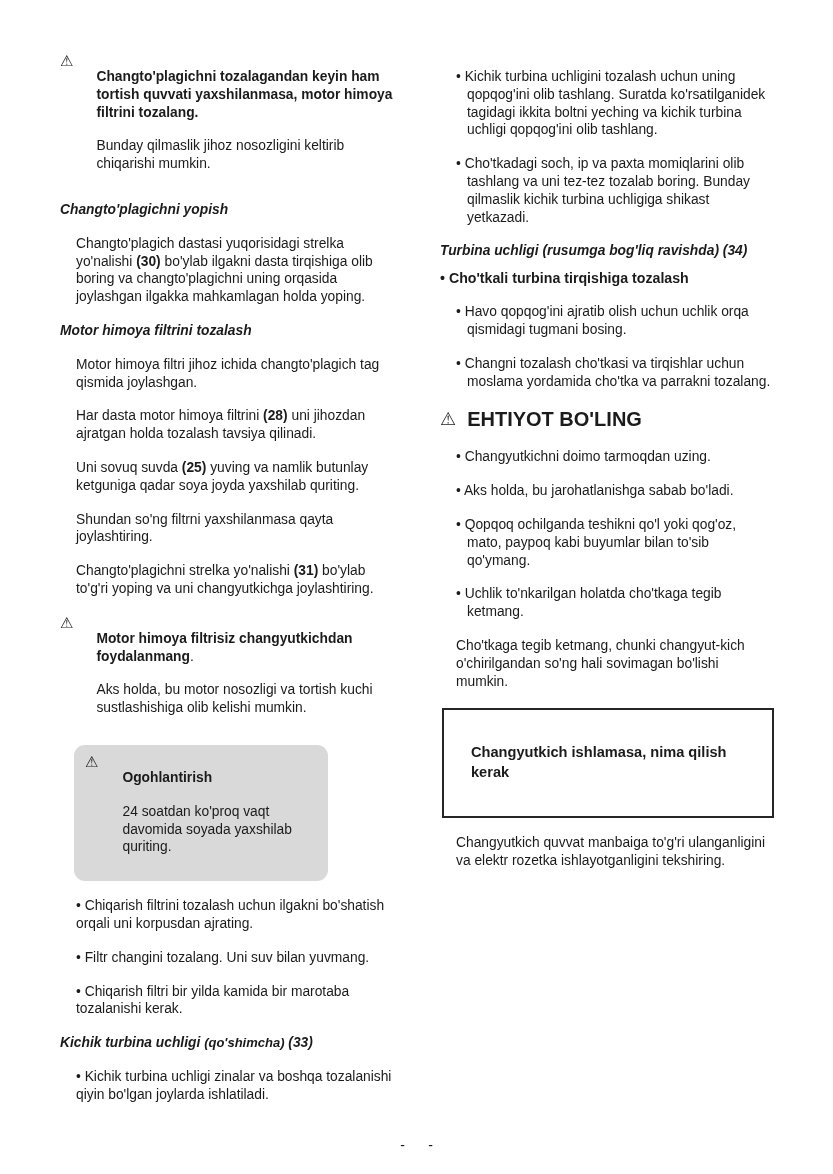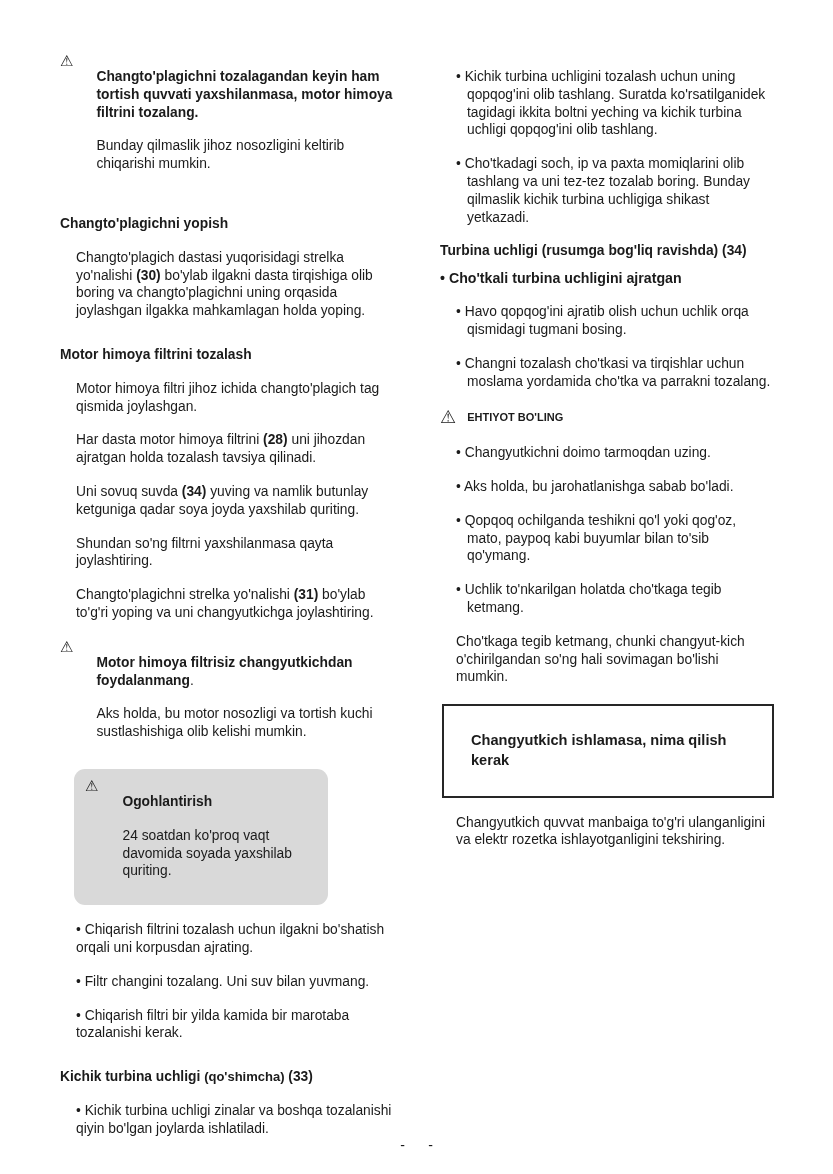--- a/index.html
+++ b/index.html
@@ -23,21 +23,22 @@
     display: flex;
     gap: 26px;
   }
   .col-left  { width: 354px; flex: none; }
   .col-right { width: 350px; flex: none; }
   p { margin: 16px; }
   .b { font-weight: bold; }
   h3 {
     font-size: 13.8px;
     font-weight: bold;
-    margin: 26px 0 1px 0;
+    margin: 12px 0 1px 0;
+    font-style: italic;
   }
   .warn { display: flex; gap: 7px; align-items: flex-start; }
   .tri {
     flex: none;
     font-size: 15px;
     line-height: 1.2;
     color: #1b1b1b;
   }
   .warn .warn-body { flex: 1; }
   .mt8  { margin-top: 8px; }
@@ -56,27 +57,27 @@
     gap: 8px;
     align-items: flex-start;
   }
   .caution-head {
     display: flex;
     gap: 11px;
     align-items: center;
     margin: 16px 0 9px 0;
   }
   .caution-head .tri { font-size: 18px; }
-  .caution-head .txt { font-weight: bold; font-size: 11px; }
+  .caution-head .txt { font-weight: bold; font-size: 20px; }
   .bold-bullet { font-weight: bold; font-size: 14.2px; margin: 9px 0; }
   .subhead-big { font-size: 13px; font-weight: bold; }
   .infobox {
     width: 332px;
     border: 2px solid #262626;
-    padding: 9px 11px;
+    padding: 17px 11px;
     margin: 18px 0 13px 2px;
   }
   .infobox p { font-weight: bold; font-size: 14.6px; line-height: 1.35; }
   .footer {
     position: absolute;
     bottom: 20px;
     left: 0;
     right: 0;
     text-align: center;
     white-space: pre;
@@ -99,21 +100,21 @@
           <p>Bunday qilmaslik jihoz nosozligini keltirib chiqarishi mumkin.</p>
         </div>
       </div>
 
       <h3>Changto'plagichni yopish</h3>
       <p><span>Changto'plagich dastasi yuqorisidagi strelka yo'nalishi </span><span class="b">(30)</span><span> bo'ylab ilgakni dasta tirqishiga olib boring va changto'plagichni uning orqasida joylashgan ilgakka mahkamlagan holda yoping.</span></p>
 
       <h3>Motor himoya filtrini tozalash</h3>
       <p>Motor himoya filtri jihoz ichida changto'plagich tag qismida joylashgan.</p>
       <p><span>Har dasta motor himoya filtrini </span><span class="b">(28)</span><span> uni jihozdan ajratgan holda tozalash tavsiya qilinadi.</span></p>
-      <p><span>Uni sovuq suvda </span><span class="b">(34)</span><span> yuving va namlik butunlay ketguniga qadar soya joyda yaxshilab quriting.</span></p>
+      <p><span>Uni sovuq suvda </span><span class="b">(25)</span><span> yuving va namlik butunlay ketguniga qadar soya joyda yaxshilab quriting.</span></p>
       <p>Shundan so'ng filtrni yaxshilanmasa qayta joylashtiring.</p>
 
       <p><span>Changto'plagichni strelka yo'nalishi </span><span class="b">(31)</span><span> bo'ylab to'g'ri yoping va uni changyutkichga joylashtiring.</span></p>
 
       <div class="warn mt8">
         <span class="tri">⚠</span>
         <div class="warn-body">
           <p><span class="b">Motor himoya filtrisiz changyutkichdan foydalanmang</span><span>.</span></p>
           <p>Aks holda, bu motor nosozligi va tortish kuchi sustlashishiga olib kelishi mumkin.</p>
         </div>
@@ -136,21 +137,21 @@
 
     </div>
 
     <div class="col-right">
 
       <p class="bullet-hang">• Kichik turbina uchligini tozalash uchun uning qopqog'ini olib tashlang. Suratda ko'rsatilganidek tagidagi ikkita boltni yeching  va kichik turbina uchligi qopqog'ini olib tashlang.</p>
       <p class="bullet-hang">• Cho'tkadagi soch, ip va paxta momiqlarini olib tashlang va uni tez-tez tozalab boring. Bunday qilmaslik kichik turbina uchligiga shikast yetkazadi.</p>
 
       <h3 class="mt10">Turbina uchligi (rusumga bog'liq ravishda) (34)</h3>
 
-      <p class="bold-bullet bullet-hang">• Cho'tkali turbina uchligini ajratgan</p>
+      <p class="bold-bullet bullet-hang">• Cho'tkali turbina tirqishiga tozalash</p>
 
       <p class="bullet-hang">• Havo qopqog'ini ajratib olish uchun uchlik orqa qismidagi tugmani bosing.</p>
       <p class="bullet-hang">• Changni tozalash cho'tkasi va tirqishlar uchun moslama yordamida cho'tka va parrakni tozalang.</p>
 
       <div class="caution-head">
         <span class="tri">⚠</span>
         <span class="txt">EHTIYOT BO'LING</span>
       </div>
 
       <p class="bullet-hang">• Changyutkichni doimo tarmoqdan uzing.</p>

